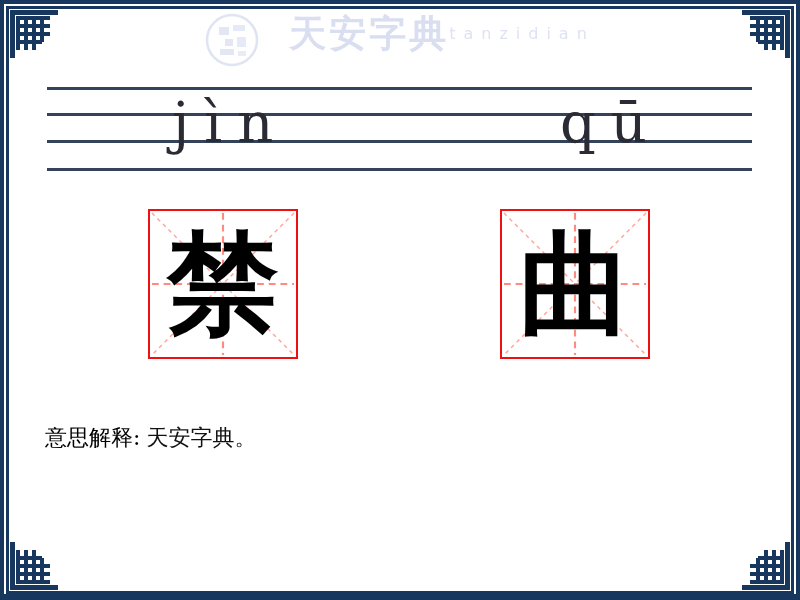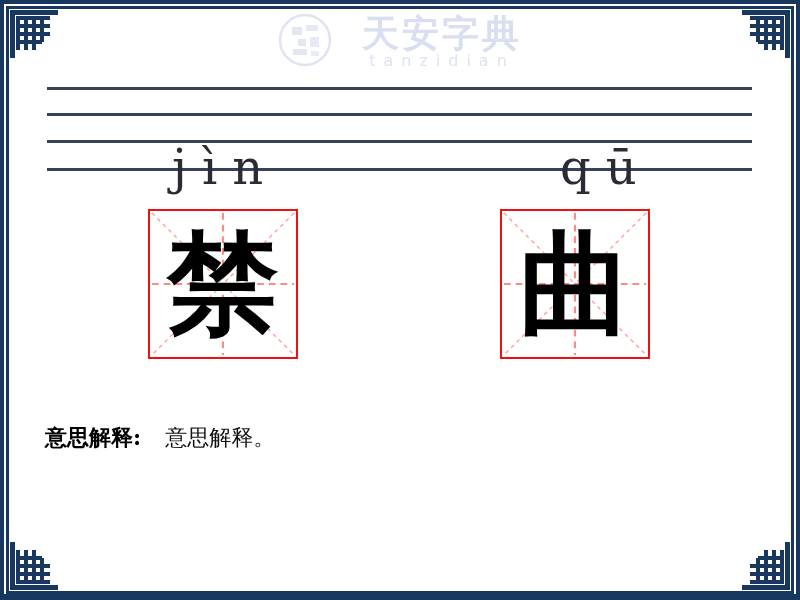--- a/index.html
+++ b/index.html
@@ -38,40 +38,40 @@
   .corner.tl{top:0;left:0;}
   .corner.tr{top:0;right:0;transform:scaleX(-1);}
   .corner.bl{bottom:0;left:0;transform:scaleY(-1);}
   .corner.br{bottom:0;right:0;transform:scale(-1,-1);}
   
   .logo{
     position:absolute; top:13px; left:0; width:800px;
     display:flex; align-items:flex-start; justify-content:center;
   }
   .seal{width:54px;height:54px;margin-right:2px;flex:0 0 auto;}
-  .logo-text{display:flex;flex-direction:column;align-items:center;margin-left:28px;}
+  .logo-text{display:flex;flex-direction:row;align-items:center;margin-left:28px;}
   .brand-name{
     font-size:37px; font-weight:bold; letter-spacing:3px;
     color:var(--logo-tint); line-height:40px; white-space:nowrap;
   }
   .brand-tagline{
     font-family:"DejaVu Sans", sans-serif;
     font-size:16px; letter-spacing:8px; color:#dee3f4;
     line-height:12px; margin-top:2px; white-space:nowrap;
   }
   
   .staff-line{
     position:absolute; left:47px; width:705px; height:3px;
     background:var(--staff-line);
   }
   .pinyin{
     position:absolute;
-    font-size:48px; line-height:56px;
+    font-size:56px; line-height:56px;
     color:var(--pinyin-ink);
-    letter-spacing:15px; white-space:nowrap;margin-top:44px;
+    letter-spacing:15px; white-space:nowrap;
   }
   .pinyin.first{left:172px; top:95px;}
   .pinyin.second{left:560px; top:95px;}
   
   .char-box{
     position:absolute; width:150px; height:150px;
     border:2px solid var(--box-red); background:#fff;
   }
   .char-box.first{left:148px; top:209px;}
   .char-box.second{left:500px; top:209px;}
@@ -80,21 +80,21 @@
     position:absolute; inset:0;
     display:flex; align-items:center; justify-content:center;
     font-size:112px; font-weight:bold; color:var(--ink);
     line-height:150px;
   }
   
   .definition{
     position:absolute; left:45px; top:423px;
     font-size:22px; color:var(--ink); white-space:nowrap;
   }
-  .definition .label{font-weight:bold; margin-right:24px;}
+  .definition .label{font-weight:normal; margin-right:6px;}
   .definition .text{font-weight:normal; color:#111;}
 </style>
 </head>
 <body>
 
 <div class="frame-outer"></div>
 <div class="frame-inner"></div>
 
 <div class="corner tl">
   <svg viewBox="0 0 64 64" fill="currentColor">
@@ -187,14 +187,14 @@
   <svg class="guides" viewBox="0 0 150 150">
     <line x1="2" y1="2" x2="148" y2="148" stroke="#ffa198" stroke-width="1.4" stroke-dasharray="4 4"></line>
     <line x1="148" y1="2" x2="2" y2="148" stroke="#ffa198" stroke-width="1.4" stroke-dasharray="4 4"></line>
     <line x1="75" y1="2" x2="75" y2="148" stroke="#ff8a80" stroke-width="2.2" stroke-dasharray="7 5"></line>
     <line x1="2" y1="75" x2="148" y2="75" stroke="#ff8a80" stroke-width="2.2" stroke-dasharray="7 5"></line>
   </svg>
   <div class="glyph">曲</div>
 </div>
 
 <div class="definition">
-  <span class="label">意思解释:</span><span class="text">意思解释。</span>
+  <span class="label">意思解释:</span><span class="text">天安字典。</span>
 </div>
 
 </body></html>

